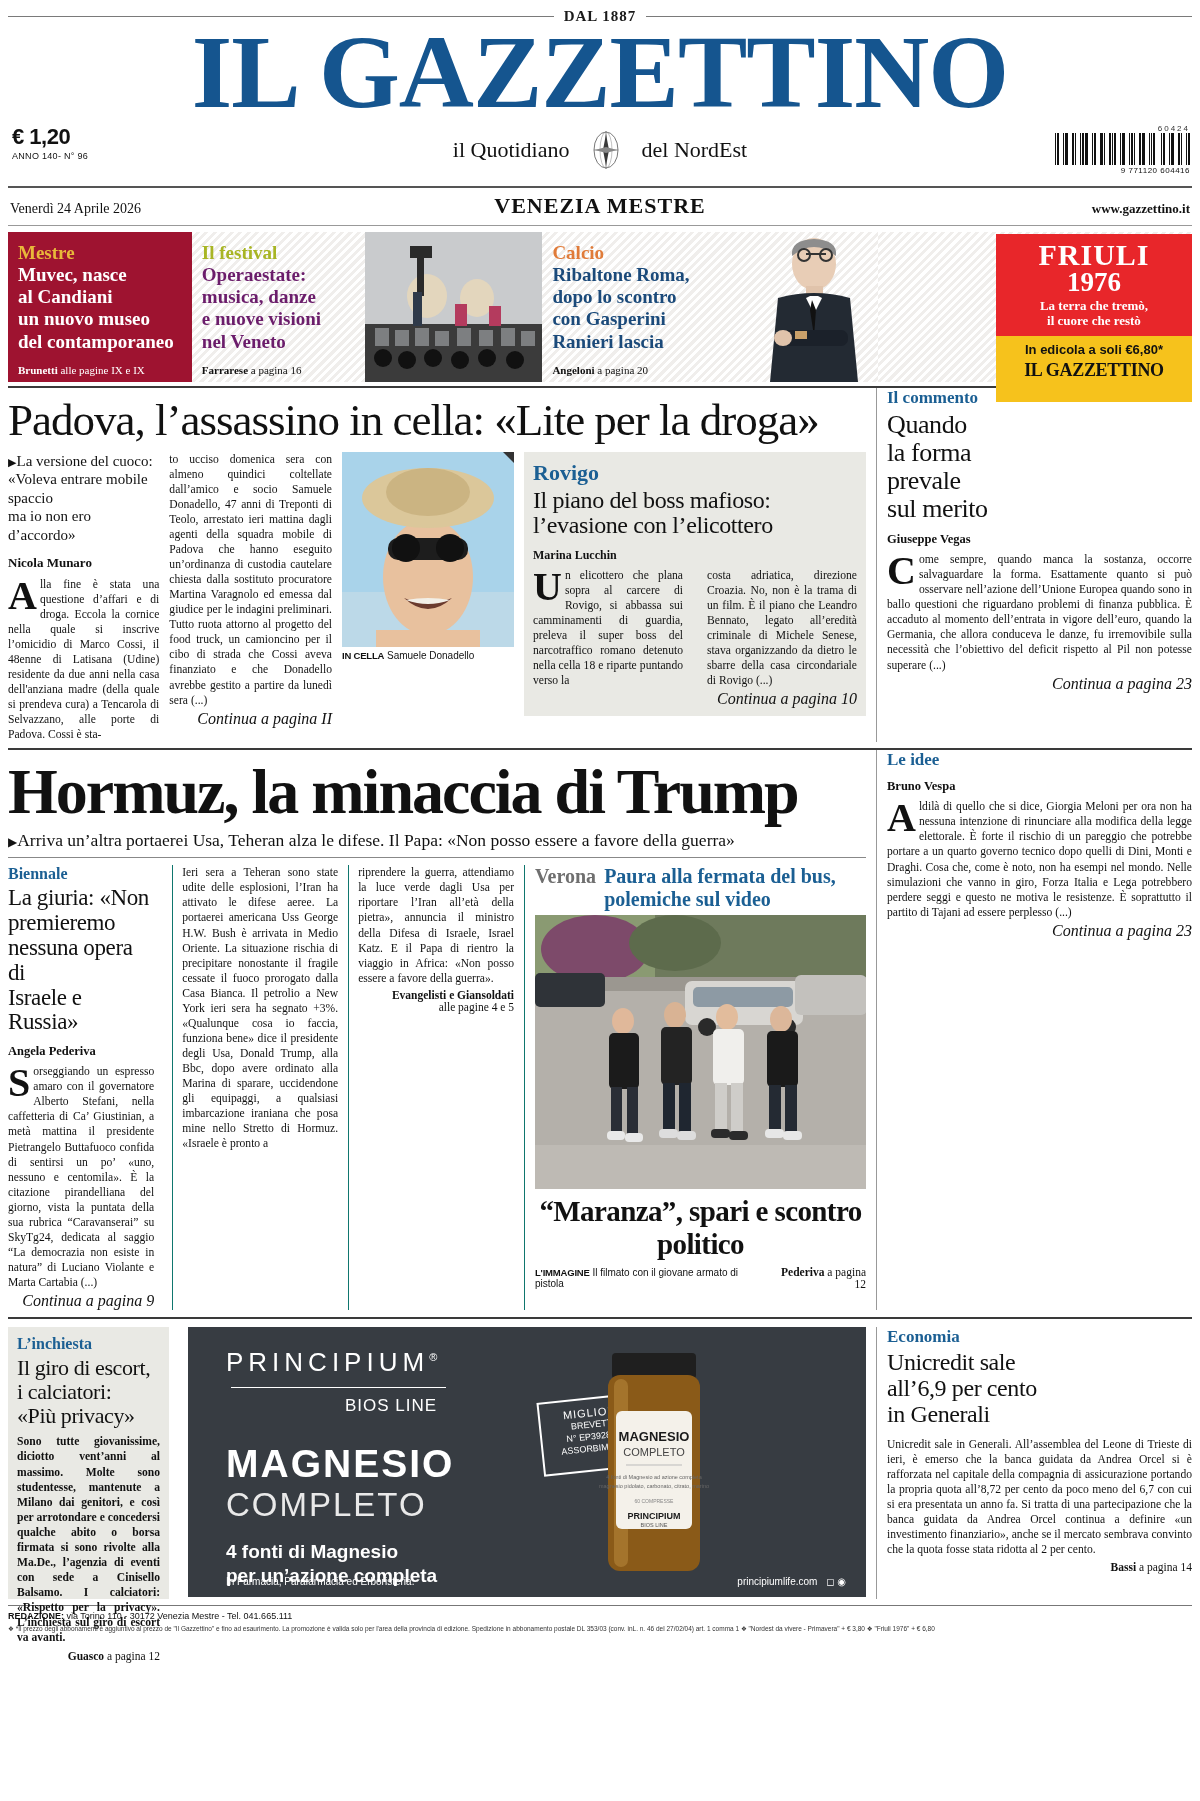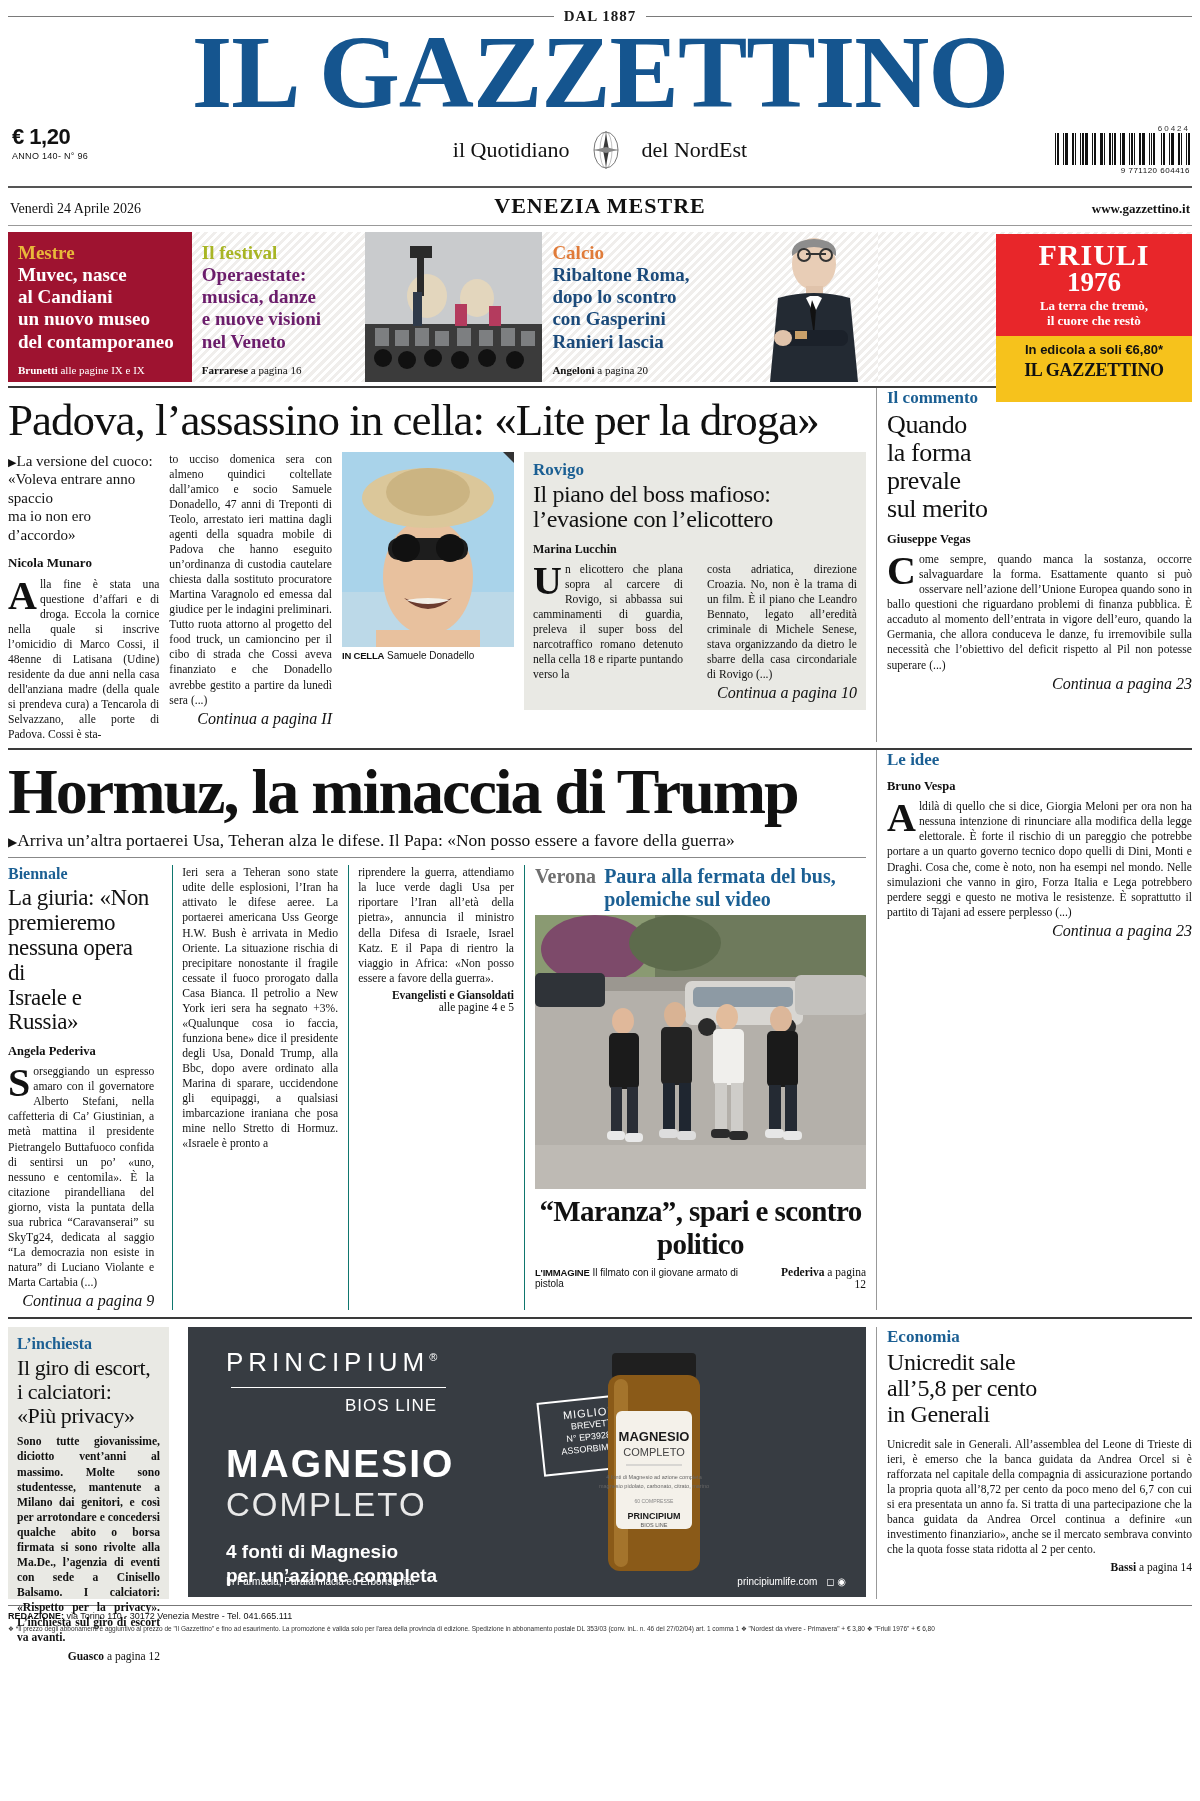--- a/index.html
+++ b/index.html
@@ -99,21 +99,21 @@
     font-family:"Liberation Serif",serif;
   }
   .cont { font-style:italic; text-align:right; display:block; margin-top:2px; }
 
   .photo { background:#cfcfcf; position:relative; overflow:hidden; }
   .photo .fold { position:absolute; right:0; top:0; width:0; height:0; border-left:11px solid transparent; border-top:11px solid #333; }
   .cap { font-family:"Liberation Sans",sans-serif; font-size:10px; margin-top:3px; }
   .cap b { font-family:"Liberation Sans",sans-serif; font-weight:bold; font-size:9.5px; letter-spacing:-0.2px; }
 
   .boxgrey { background:#e9e9e4; padding:8px 9px 8px; }
-  .bk { font-family:"Liberation Serif",serif; font-weight:bold; font-size:17px; color:#1b5f93; }
+  .bk { font-family:"Liberation Serif",serif; font-weight:bold; font-size:22px; color:#1b5f93; }
   .bh { font-family:"Liberation Serif",serif; font-weight:normal; font-size:24px; line-height:1.07; margin-top:2px; letter-spacing:-0.4px; }
 
   
   .rk { font-family:"Liberation Serif",serif; font-weight:bold; font-size:17px; color:#1b5f93; }
   .rh { font-family:"Liberation Serif",serif; font-size:26px; line-height:1.08; margin-top:3px; letter-spacing:-0.4px; }
   .rauth { font-family:"Liberation Serif",serif; font-weight:bold; font-size:12.5px; margin:9px 0 5px; }
 
   
   .hormuz {
     font-family:"Liberation Serif",serif; font-weight:bold; font-size:64px;
@@ -356,21 +356,21 @@
 
   <div class="rule-2" style="margin-top:4px"></div>
 
   <div class="main-cols">
     <div class="col-left">
       <div class="bigtitle">Padova, l’assassino in cella: «Lite per la droga»</div>
 
       <div class="subrow">
         <div style="width:160px">
           <div class="lead"><span class="tri">▶</span><span style="white-space:pre-line">La versione del cuoco:
-«Voleva entrare anno spaccio
+«Voleva entrare mobile spaccio
 ma io non ero d’accordo»</span></div>
           <div class="author">Nicola Munaro</div>
           <div class="c dropcap">Alla fine è stata una questione d’affari e di droga. Eccola la cornice nella quale si inscrive l’omicidio di Marco Cossi, il 48enne di Latisana (Udine) residente da due anni nella casa dell'anziana madre (della quale si prendeva cura) a Tencarola di Selvazzano, alle porte di Padova. Cossi è sta-</div>
         </div>
 
         <div style="width:172px">
           <div class="c">to ucciso domenica sera con almeno quindici coltellate dall’amico e socio Samuele Donadello, 47 anni di Treponti di Teolo, arrestato ieri mattina dagli agenti della squadra mobile di Padova che hanno eseguito un’ordinanza di custodia cautelare chiesta dalla sostituto procuratore Martina Varagnolo ed emessa dal giudice per le indagini preliminari. Tutto ruota attorno al progetto del food truck, un camioncino per il cibo di strada che Cossi aveva finanziato e che Donadello avrebbe gestito a partire da lunedì sera (...)</div>
           <i class="cont">Continua a pagina II</i>
         </div>
 
@@ -587,21 +587,21 @@
             <span style="margin-left:6px">◻</span>
             <span>◉</span>
           </span>
         </div>
       </div>
     </div>
 
     <div class="br">
       <div class="rk">Economia</div>
       <div class="rh" style="white-space:pre-line;font-size:24px">Unicredit sale
-all’5,8 per cento
+all’6,9 per cento
 in Generali</div>
       <div class="c" style="margin-top:9px">Unicredit sale in Generali. All’assemblea del Leone di Trieste di ieri, è emerso che la banca guidata da Andrea Orcel si è rafforzata nel capitale della compagnia di assicurazione portando la propria quota all’8,72 per cento da poco meno del 6,7 con cui si era presentata un anno fa. Si tratta di una partecipazione che la banca guidata da Andrea Orcel continua a definire «un investimento finanziario», anche se il mercato sembrava convinto che la quota fosse stata ridotta al 2 per cento.</div>
       <div class="byl" style="margin-top:4px"><b>Bassi</b><span> a pagina 14</span></div>
     </div>
   </div>
 
   <div class="footer">
     <div class="frule"></div>
     <div class="f1"><b>REDAZIONE:</b><span> via Torino 110 - 30172 Venezia Mestre - Tel. 041.665.111</span></div>
     <div class="f2">❖ *Il prezzo degli abbonamenti è aggiuntivo al prezzo de "Il Gazzettino" e fino ad esaurimento. La promozione è valida solo per l'area della provincia di edizione. Spedizione in abbonamento postale DL 353/03 (conv. inL. n. 46 del 27/02/04) art. 1 comma 1 ❖ "Nordest da vivere - Primavera" + € 3,80 ❖ "Friuli 1976" + € 6,80</div>

